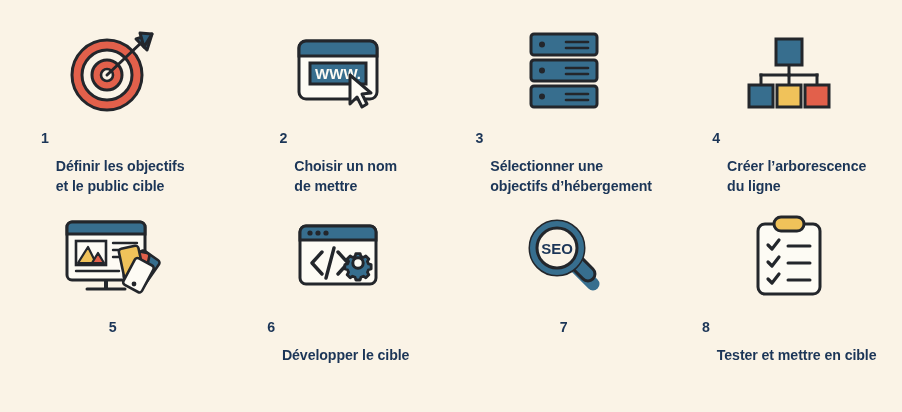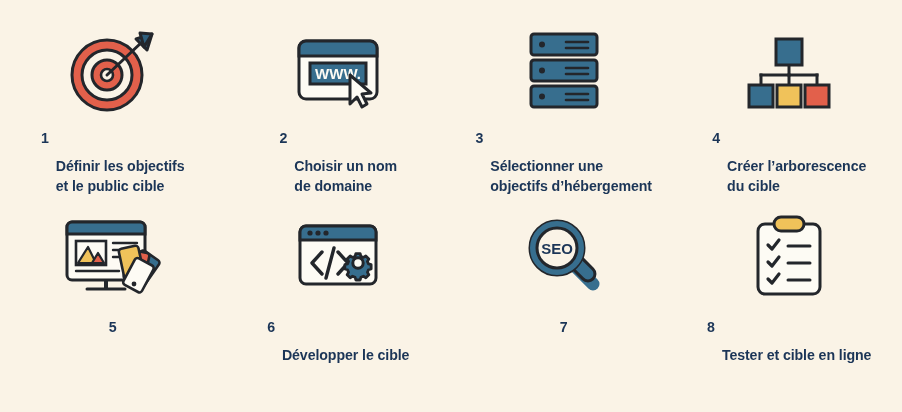--- a/index.html
+++ b/index.html
@@ -73,21 +73,21 @@
           <rect x="9" y="10" width="78" height="58" rx="7" fill="#FDFBF4" stroke="#23262B" stroke-width="3"></rect>
           <path d="M9 17a7 7 0 0 1 7-7h64a7 7 0 0 1 7 7v8H9z" fill="#376E8E" stroke="#23262B" stroke-width="3"></path>
           <rect x="20" y="32" width="56" height="21" fill="#376E8E" stroke="#23262B" stroke-width="3"></rect>
           <text x="48" y="48" text-anchor="middle" fill="#FDFBF4" font-family="Liberation Sans, sans-serif" font-size="15" font-weight="bold">WWW.</text>
           <path d="M60 44 L60 73 L67 66 L72 76 L77 73 L72 63 L81 62 Z" fill="#FDFBF4" stroke="#23262B" stroke-width="3" stroke-linejoin="round"></path>
         </svg>
       </div>
       <div class="caption">
         <span class="num">2</span>
         <span class="label">Choisir un nom
-de domaine</span>
+de mettre</span>
       </div>
     </div>
 
     <div class="step">
       <div class="icon-wrap">
         <svg width="86" height="84" viewBox="0 0 86 84">
           <g stroke="#23262B" stroke-width="3">
             <rect x="10" y="5" width="66" height="21" rx="3" fill="#376E8E"></rect>
             <rect x="10" y="31" width="66" height="21" rx="3" fill="#376E8E"></rect>
             <rect x="10" y="57" width="66" height="21" rx="3" fill="#376E8E"></rect>
@@ -126,21 +126,21 @@
           </g>
           <rect x="33" y="6" width="26" height="26" fill="#376E8E" stroke="#23262B" stroke-width="3"></rect>
           <rect x="6" y="52" width="24" height="22" fill="#376E8E" stroke="#23262B" stroke-width="3"></rect>
           <rect x="34" y="52" width="24" height="22" fill="#F0C25A" stroke="#23262B" stroke-width="3"></rect>
           <rect x="62" y="52" width="24" height="22" fill="#E2604B" stroke="#23262B" stroke-width="3"></rect>
         </svg>
       </div>
       <div class="caption">
         <span class="num">4</span>
         <span class="label">Créer l’arborescence
-du cible</span>
+du ligne</span>
       </div>
     </div>
 
     <div class="step row2">
       <div class="icon-wrap">
         <svg width="108" height="84" viewBox="0 0 108 84">
           <line x1="47" y1="66" x2="47" y2="74" stroke="#23262B" stroke-width="4"></line>
           <line x1="28" y1="75" x2="66" y2="75" stroke="#23262B" stroke-width="3" stroke-linecap="round"></line>
           <rect x="8" y="8" width="78" height="58" rx="5" fill="#FDFBF4" stroke="#23262B" stroke-width="3"></rect>
           <path d="M8 13a5 5 0 0 1 5-5h68a5 5 0 0 1 5 5v7H8z" fill="#376E8E" stroke="#23262B" stroke-width="3"></path>
@@ -226,18 +226,18 @@
           </g>
           <g stroke="#23262B" stroke-width="3" stroke-linecap="round">
             <line x1="40" y1="32" x2="62" y2="32"></line>
             <line x1="40" y1="49" x2="62" y2="49"></line>
             <line x1="40" y1="66" x2="62" y2="66"></line>
           </g>
         </svg>
       </div>
       <div class="caption">
         <span class="num">8</span>
-        <span class="label">Tester et cible en ligne</span>
+        <span class="label">Tester et mettre en cible</span>
       </div>
     </div>
 
   </div>
 </div>
 
 </body></html>

